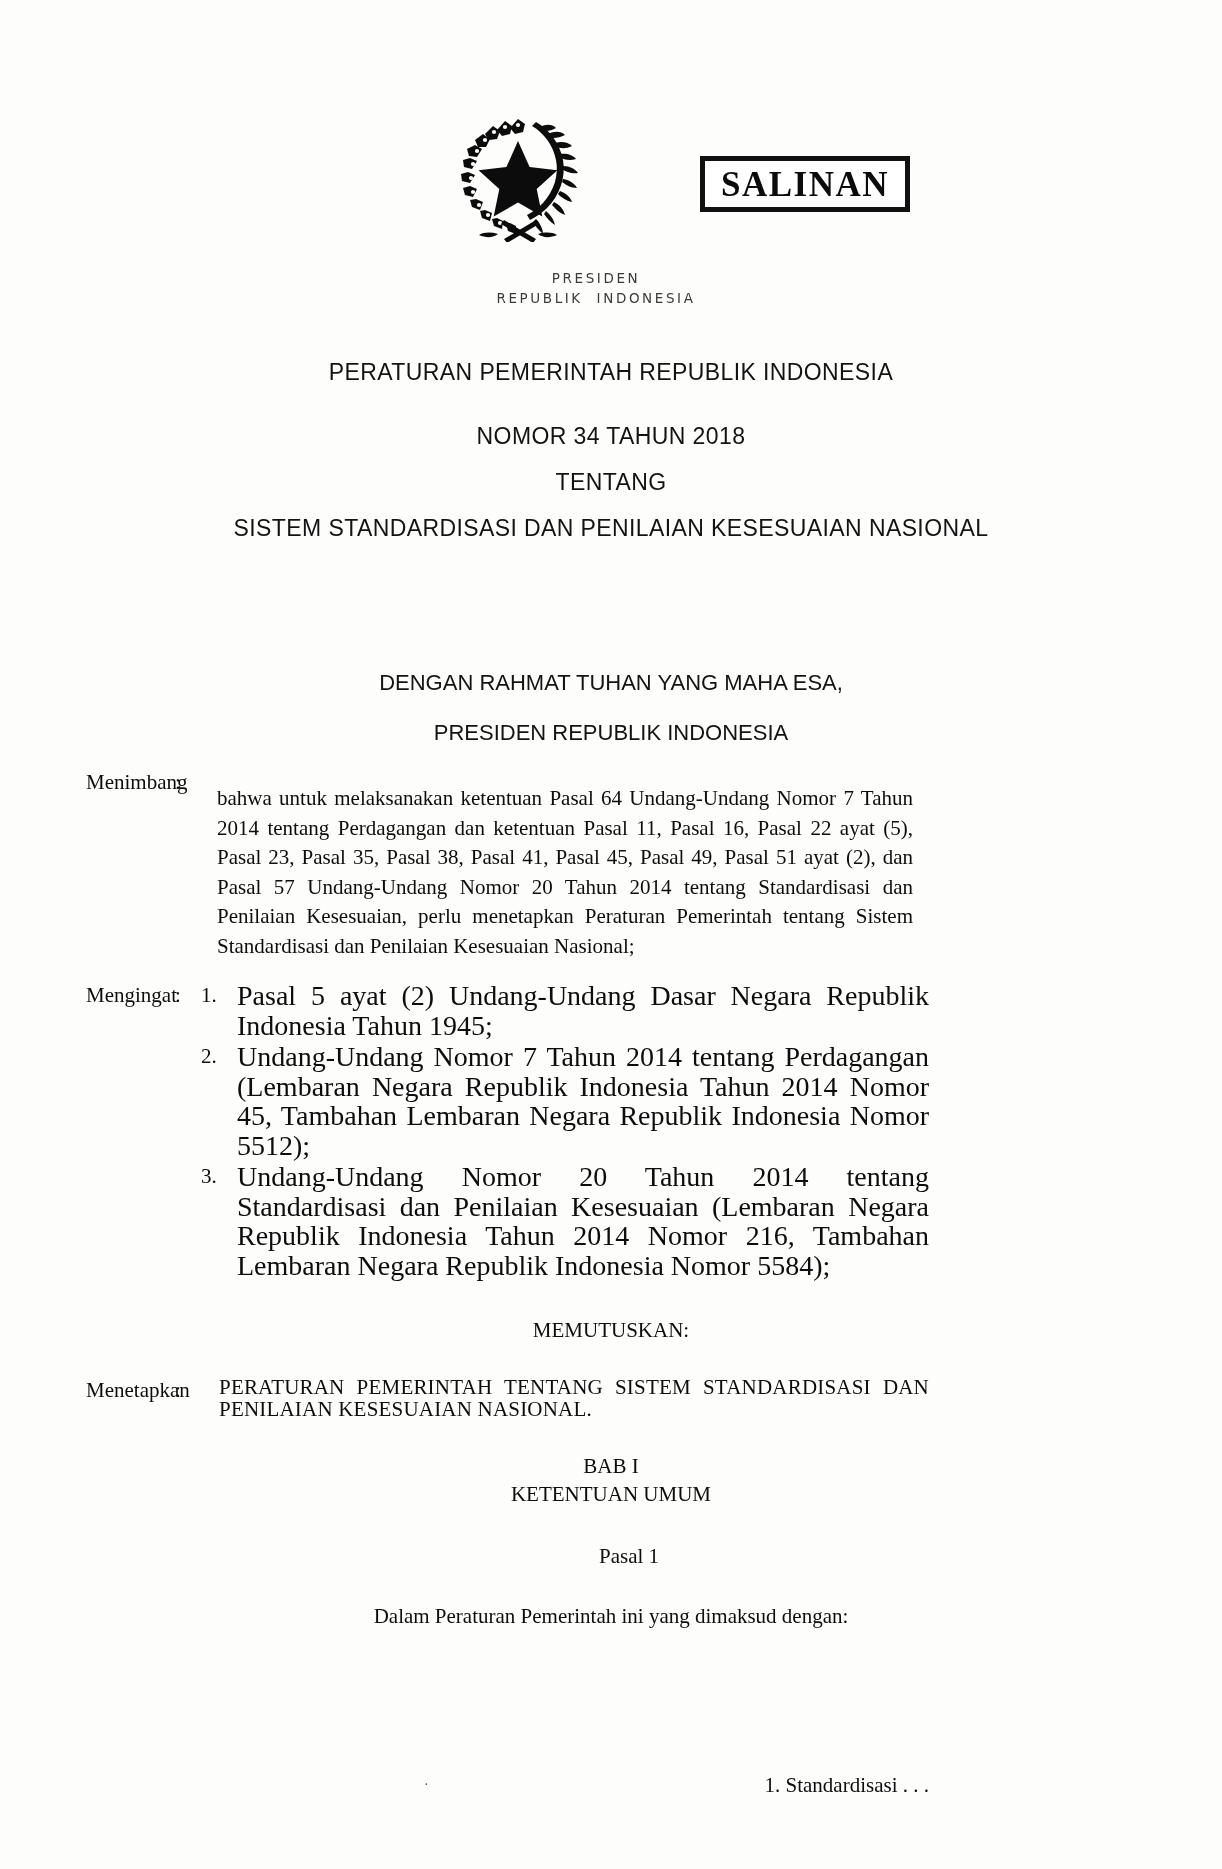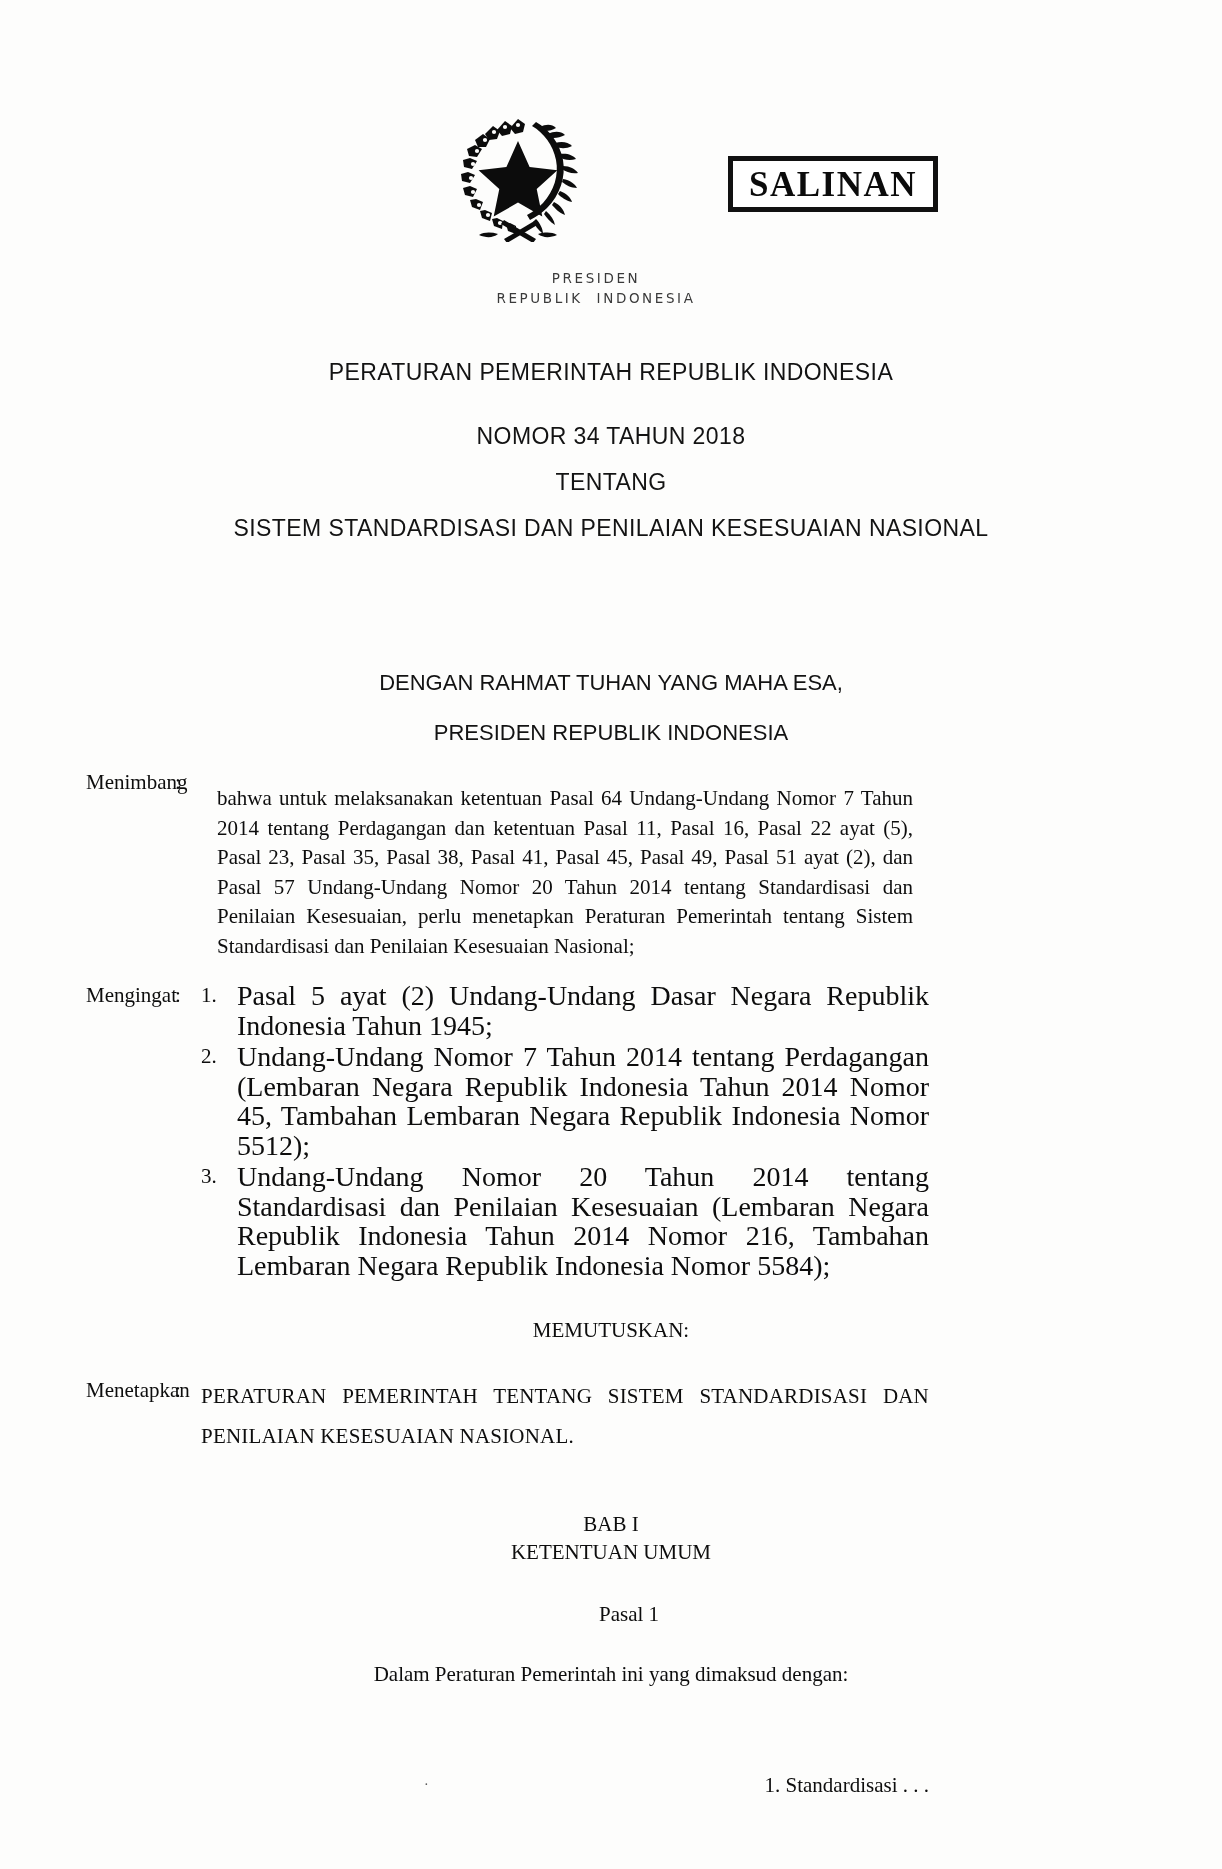--- a/index.html
+++ b/index.html
@@ -46,21 +46,20 @@
     left: 700px;
     top: 52px;
     width: 210px;
     height: 56px;
     border: 5px solid #111111;
     background: #ffffff;
     display: flex;
     align-items: center;
     justify-content: center;
     box-sizing: border-box;
-    margin-left: 28px;
   }
   .salinan-box .salinan-text {
     font-family: "Liberation Serif", "DejaVu Serif", serif;
     font-weight: bold;
     font-size: 35px;
     letter-spacing: 1.5px;
     line-height: 1;
     color: #0b0b0b;
   }
 
@@ -183,31 +182,32 @@
     line-height: 29.5px;
     color: #0d0d0d;
     margin-top: 34px;
   }
 
   .decide-body {
     flex: 1 1 auto;
     padding-right: 293px;
     box-sizing: border-box;
     font-size: 21px;
-    line-height: 40px;
+    line-height: 22px;
     letter-spacing: 0.2px;
     color: #0d0d0d;
     text-align: justify;
     text-justify: inter-word;
+    margin-left: 18px;
   }
 
   
   .chapter {
     text-align: center;
-    margin-top: 54px;
+    margin-top: 32px;
   }
   .chapter .ch-line {
     font-size: 21px;
     line-height: 28px;
     color: #0d0d0d;
   }
   .pasal-head {
     text-align: center;
     font-size: 21px;
     line-height: 28px;

